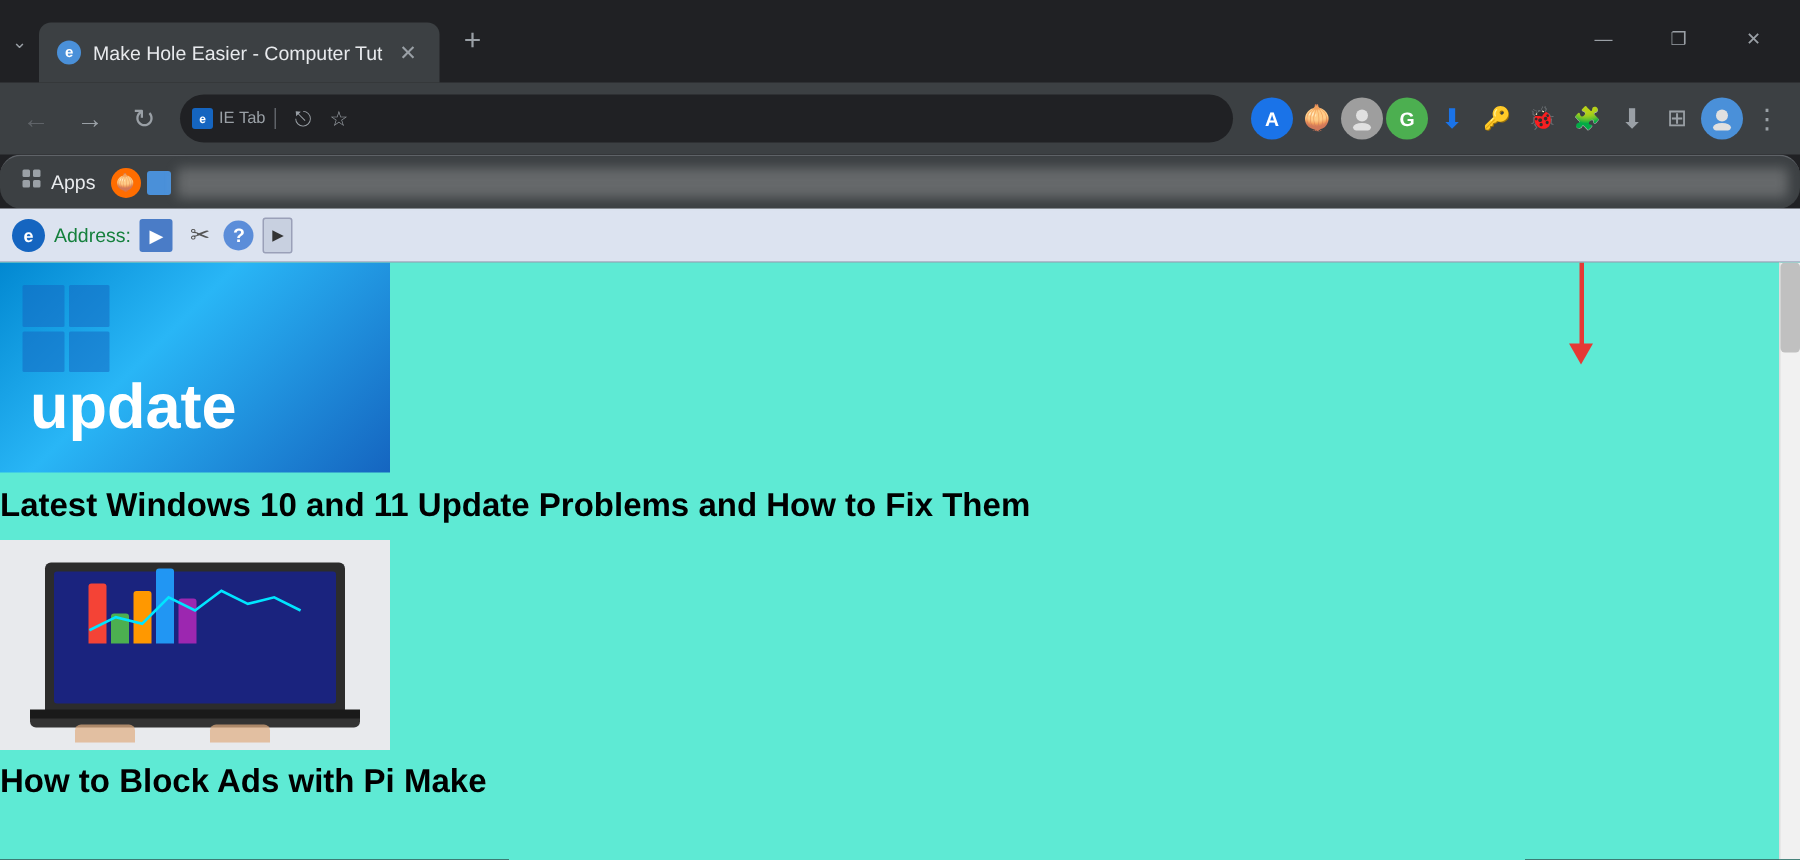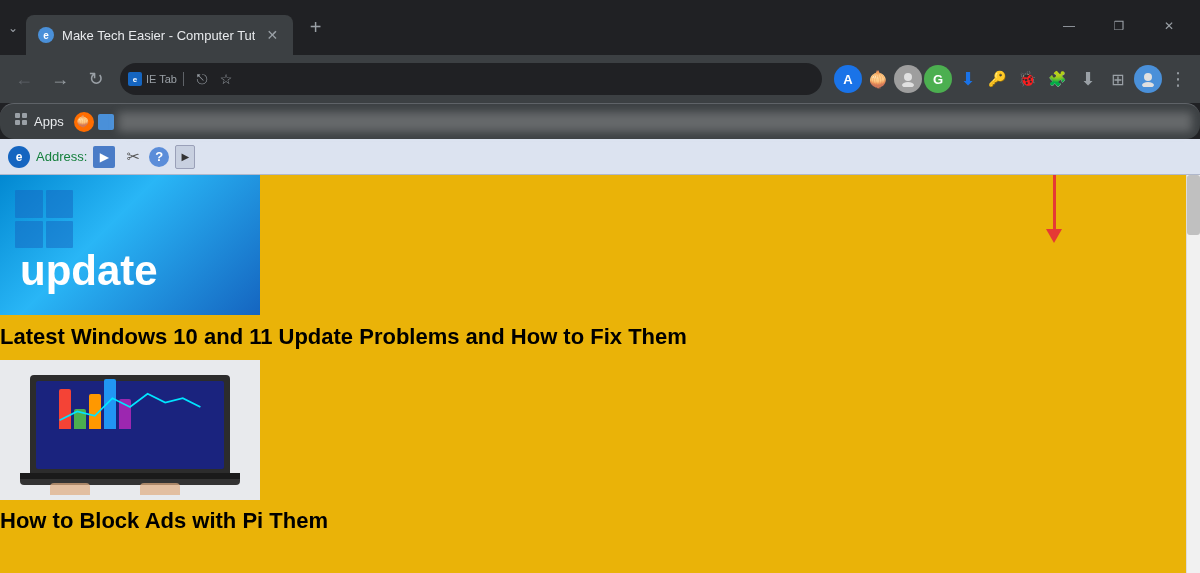--- a/index.html
+++ b/index.html
@@ -338,21 +338,21 @@
 
 <div style="display:flex; flex-direction:column; width:1200px; height:573px; overflow:hidden; background:#202124;">
 
   <div class="titlebar">
     <div class="win-chevron">⌄</div>
     <div class="tab-bar">
       <div class="tab-active">
         <div class="tab-favicon">
           <span>e</span>
         </div>
-        <span class="tab-title">Make Tech Easier - Computer Tut</span>
+        <span class="tab-title">Make Hole Easier - Computer Tut</span>
         <div class="tab-close">✕</div>
       </div>
       <div class="tab-new">+</div>
     </div>
     <div class="window-controls">
       <div class="win-btn">—</div>
       <div class="win-btn">❐</div>
       <div class="win-btn close">✕</div>
     </div>
   </div>
@@ -420,21 +420,21 @@
     <div class="ietab-logo">e</div>
     <span class="ietab-label">Address:</span>
     <button class="ietab-btn">▶</button>
     <div class="ietab-tools">
       <div class="ietab-tool-icon">✂</div>
       <div class="ietab-tool-icon" style="background:#5b8dd9; border-radius:50%; color:white; font-size:13px; font-weight:bold; width:20px; height:20px;">?</div>
     </div>
     <div class="ietab-side-btn">▶</div>
   </div>
 
-  <div style="position:relative; flex:1; background:#eab308; overflow:hidden;">
+  <div style="position:relative; flex:1; background:#5eead4; overflow:hidden;">
 
     <div style="position:absolute; top:0; right:138px; display:flex; flex-direction:column; align-items:center; z-index:10;">
       <div style="width:3px; height:55px; background:#e53935;"></div>
       <div style="width:0; height:0; border-left:8px solid transparent; border-right:8px solid transparent; border-bottom:14px solid #e53935; transform:rotate(180deg); margin-top:-1px;"></div>
     </div>
 
     <div class="scrollbar">
       <div class="scrollbar-thumb"></div>
     </div>
 
@@ -480,19 +480,19 @@
               </div>
             </div>
 
             <div style="position:absolute; bottom:14px; left:0; width:220px; height:8px; background:#1a1a1a; border-radius:0 0 2px 2px;"></div>
             <div style="position:absolute; bottom:10px; left:0; width:220px; height:6px; background:#333; border-radius:0 0 4px 4px;"></div>
 
             <div style="position:absolute; bottom:0; left:30px; width:40px; height:12px; background:#e0ac80; border-radius:4px 4px 0 0; opacity:0.7;"></div>
             <div style="position:absolute; bottom:0; left:120px; width:40px; height:12px; background:#e0ac80; border-radius:4px 4px 0 0; opacity:0.7;"></div>
           </div>
         </div>
-        <div class="article-title-2">How to Block Ads with Pi Them</div>
+        <div class="article-title-2">How to Block Ads with Pi Make</div>
       </div>
 
     </div>
   </div>
 
 </div>
 
 </body></html>

